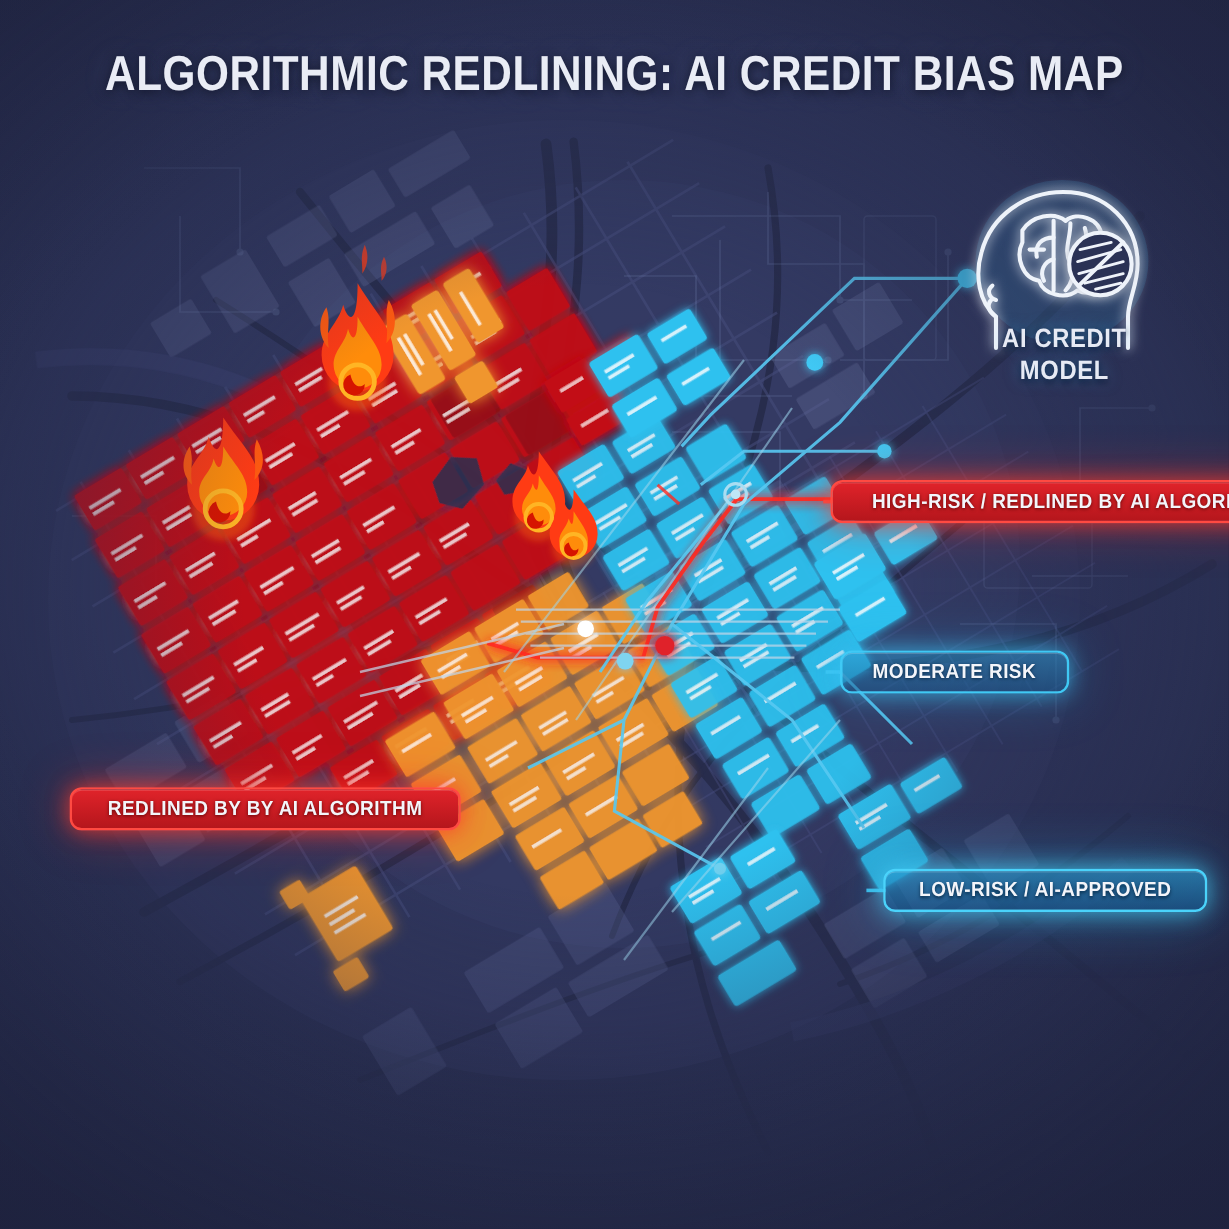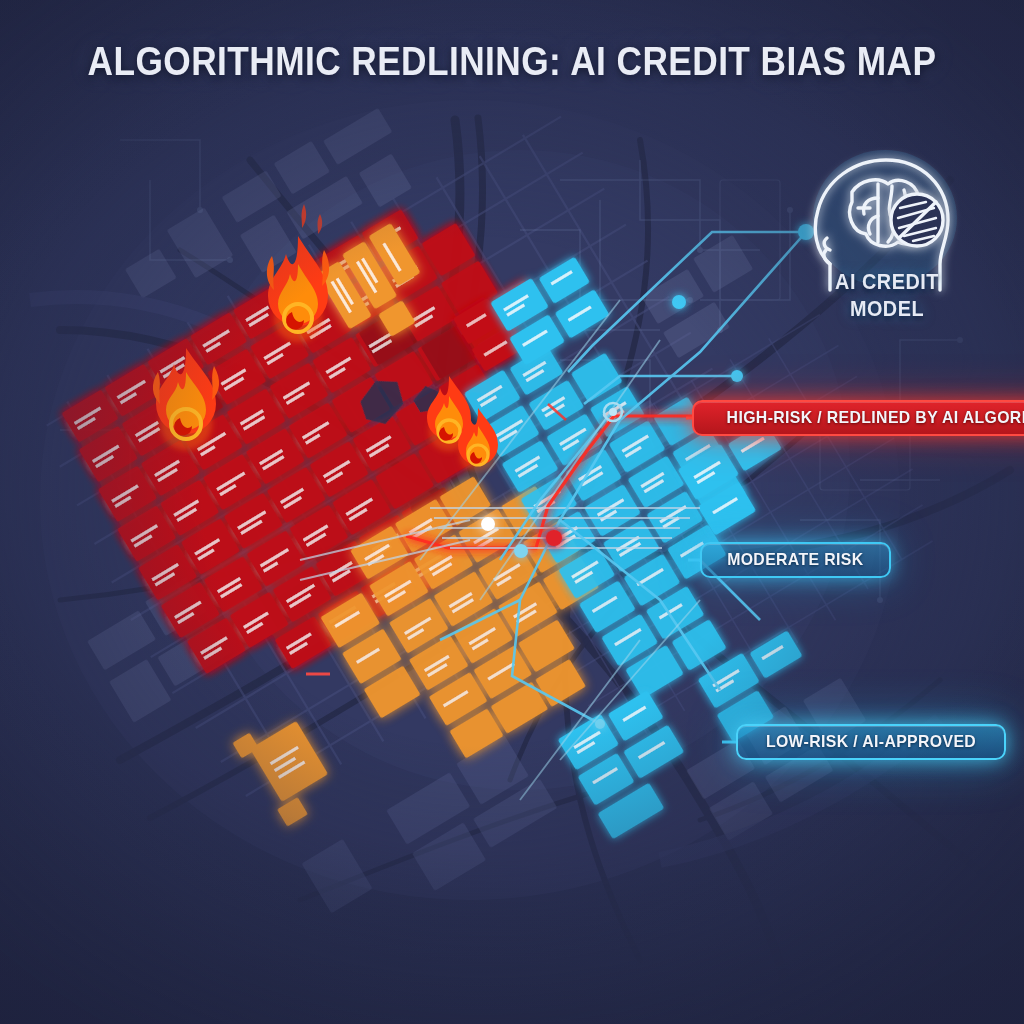--- a/index.html
+++ b/index.html
@@ -838,16 +838,19 @@
   </div>
 
   <div class="pill info-strong" style="left:736px;top:724px;">
     <span>LOW-RISK / AI-APPROVED</span>
   </div>
 
   <div class="pill info" style="left:700px;top:542px;">
     <span>MODERATE RISK</span>
   </div>
 
+  <div class="pill danger" style="left:58px;top:656px;">
+    <span>REDLINED BY BY AI ALGORITHM</span>
+  </div>
 
   <div class="title">ALGORITHMIC REDLINING: AI CREDIT BIAS MAP</div>
 
 </div>
 
 </body></html>

